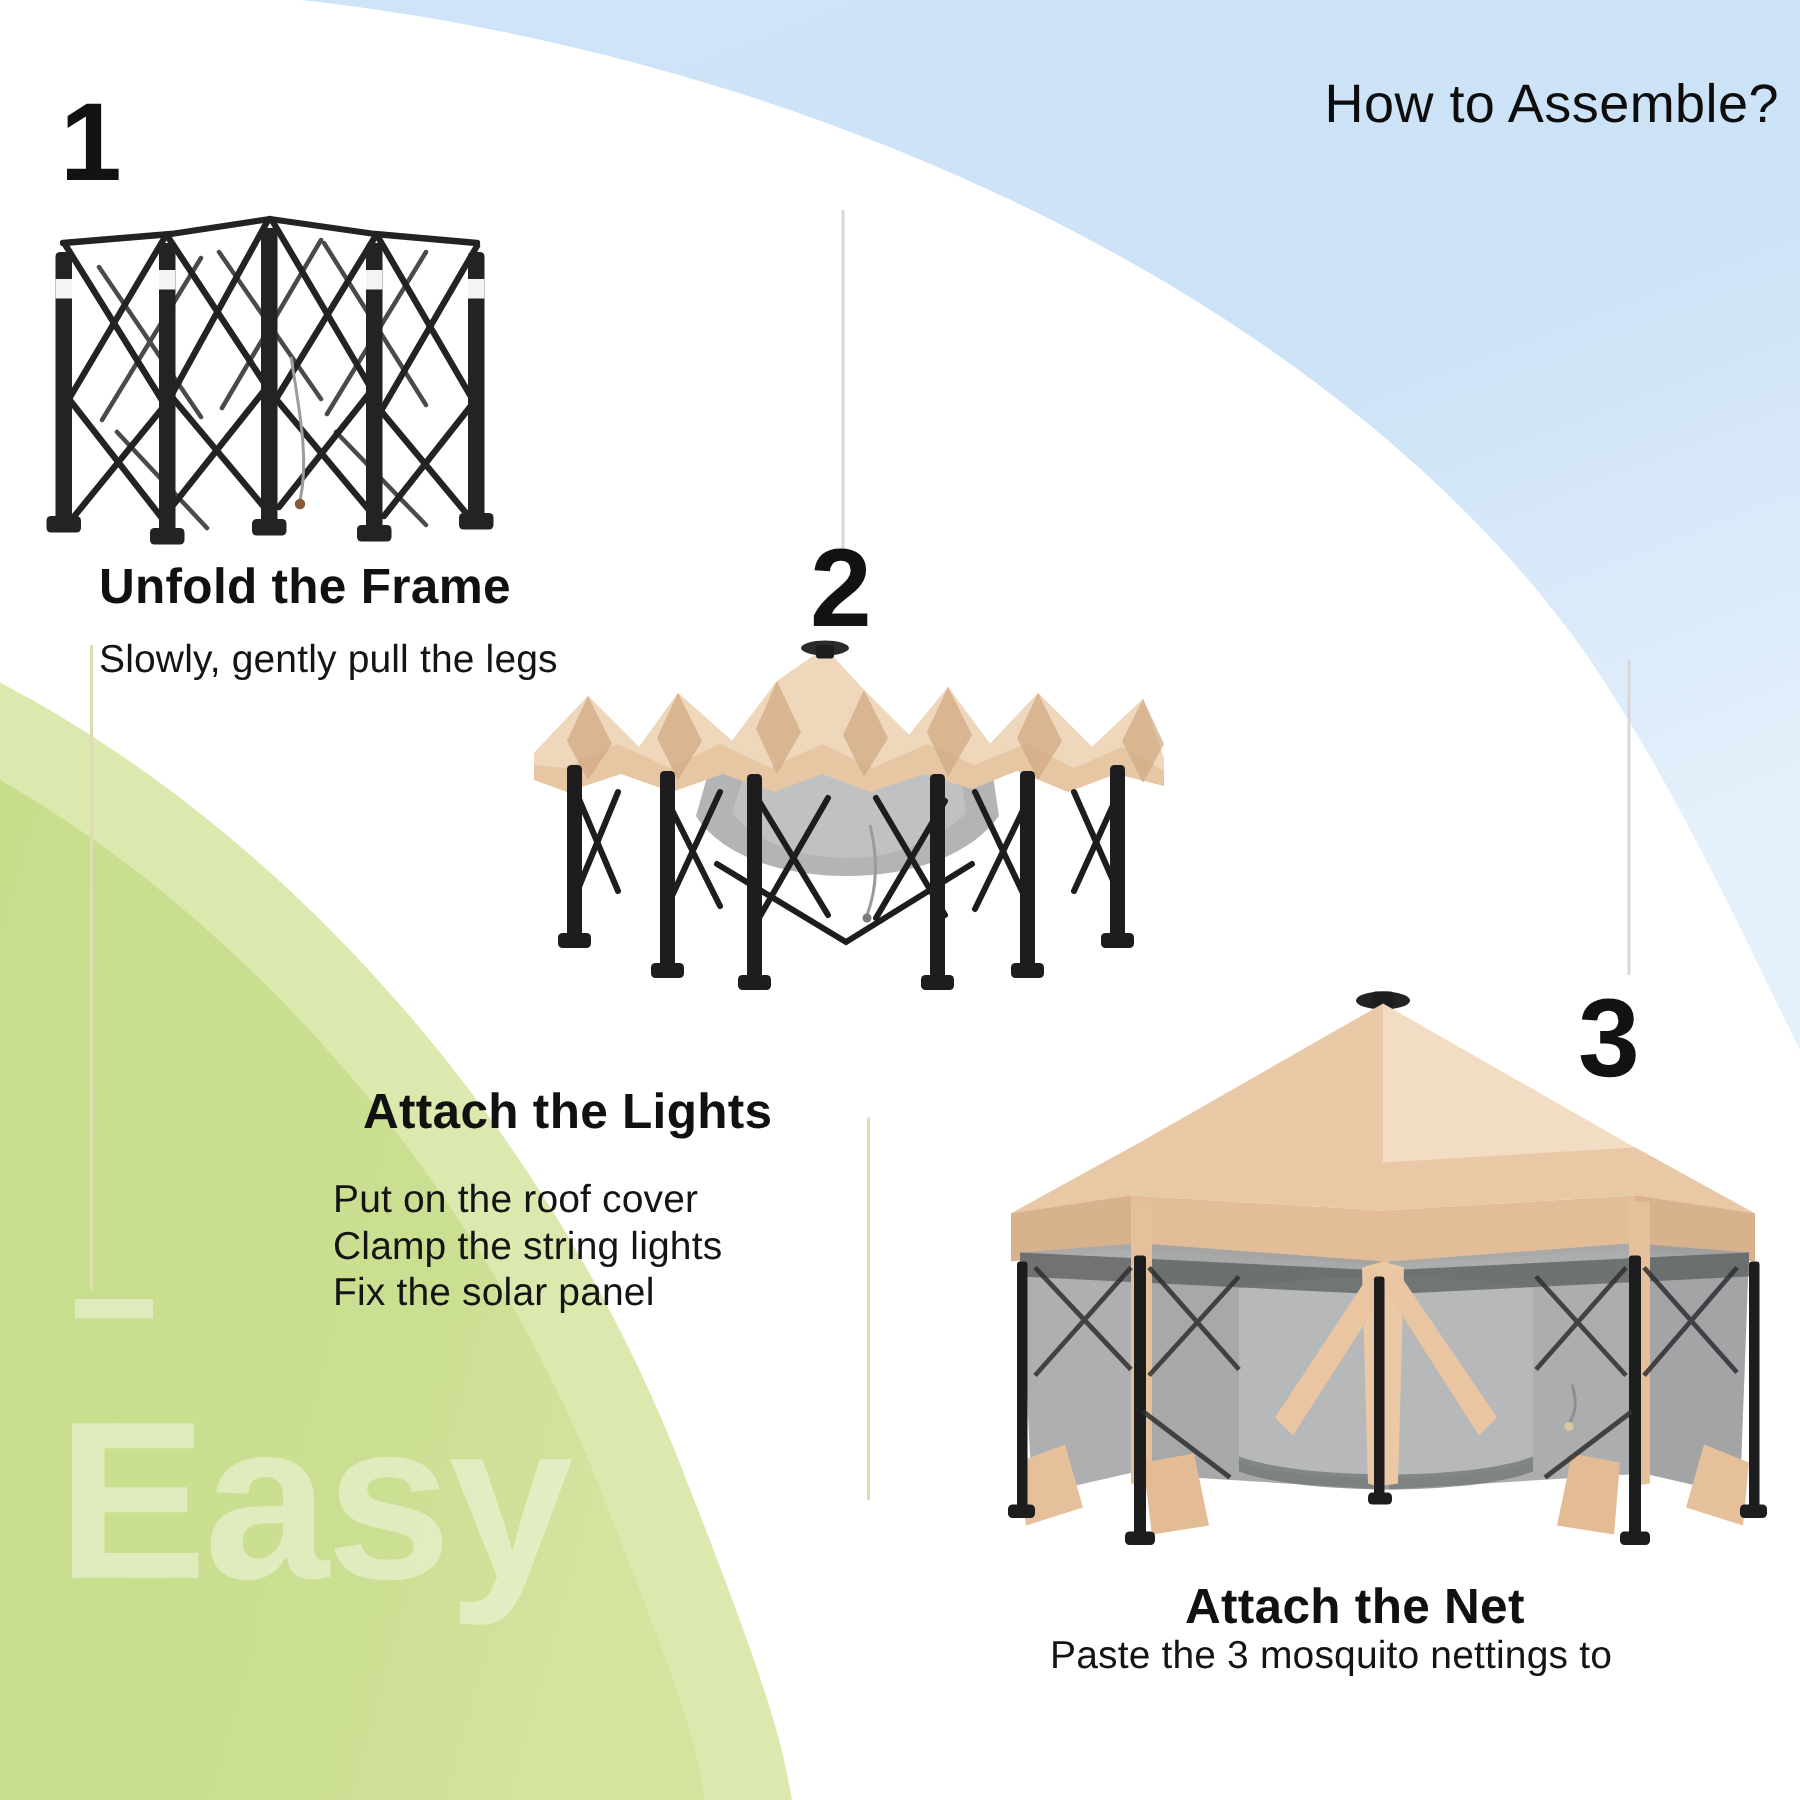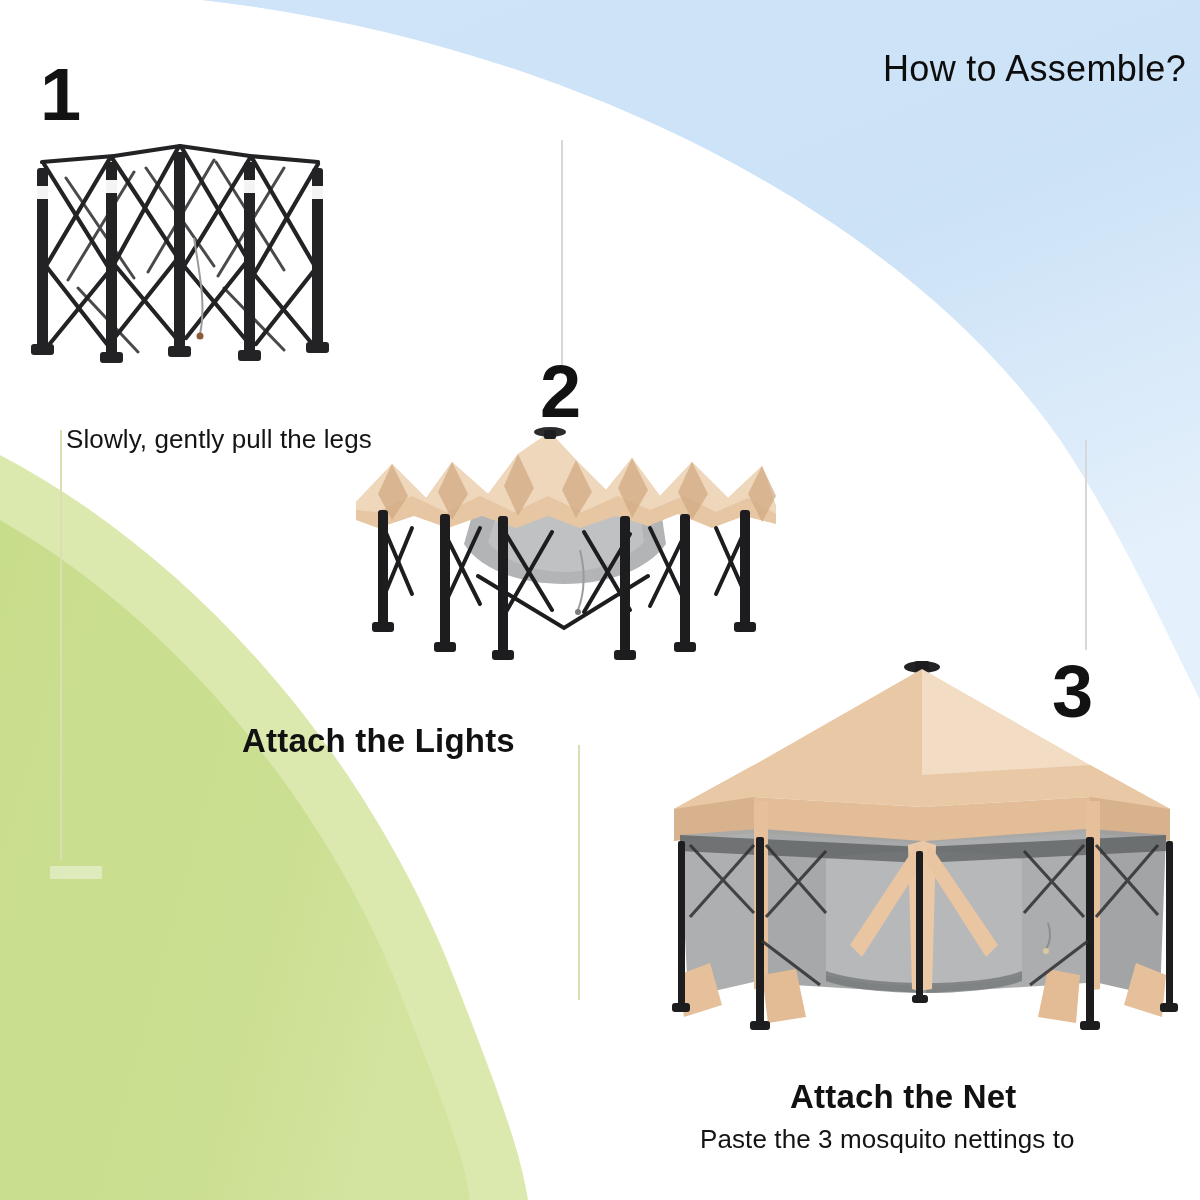--- a/index.html
+++ b/index.html
@@ -107,20 +107,21 @@
 
     <path d="M 200 0 C 560 40 900 210 1060 440 C 1120 530 1160 620 1200 700 L 1200 760
              C 1120 600 1010 430 830 290 C 650 150 420 55 200 30 Z" fill="#ffffff" opacity="0.88"></path>
 
     <path d="M 0 455 C 200 560 370 760 455 980 C 500 1095 520 1150 528 1200 L 0 1200 Z" fill="#dbe9ae"></path>
 
     <path d="M 0 520 C 175 620 330 805 405 1005 C 450 1120 465 1160 470 1200 L 0 1200 Z" fill="url(#greenGrad)"></path>
   </svg>
 
   <div class="watermark-dash"></div>
+  <div class="watermark">Easy</div>
 
   <div class="headline">How to Assemble?</div>
 
   <div class="conn" style="left:561px; top:140px;  height:228px;"></div>
   <div class="conn" style="left:1085px; top:440px; height:210px;"></div>
   <div class="conn-olive" style="left:60px;  top:430px; height:430px;"></div>
   <div class="conn-olive" style="left:578px; top:745px; height:255px;"></div>
 
   <div class="illus" style="left:18px; top:138px;">
     <svg width="340" height="232" viewBox="0 0 340 232">
@@ -185,20 +186,21 @@
         <rect x="220" y="212" width="23" height="11" rx="3"></rect>
         <rect x="288" y="204" width="23" height="11" rx="3"></rect>
       </g>
 
       <path d="M176 100 C 182 138, 188 168, 182 196" stroke="#9b9b9b" stroke-width="2" fill="none"></path>
       <circle cx="182" cy="198" r="3.5" fill="#8a5a3a"></circle>
     </svg>
   </div>
 
   <div class="step-num" style="left:40px; top:58px;">1</div>
+  <div class="step-title" style="left:66px; top:372px;">Unfold the Frame</div>
   <div class="step-desc" style="left:66px; top:424px;">
     <div>Slowly, gently pull the legs</div>
   </div>
 
   <div class="illus" style="left:348px; top:424px;">
     <svg width="432" height="248" viewBox="0 0 432 248">
 
       <path d="M128 78 C 150 74, 190 70, 216 70 C 246 70, 288 74, 312 80
                L 318 120 C 300 145, 262 160, 216 160 C 170 160, 132 145, 116 120 Z" fill="#b2b4b6"></path>
       <path d="M150 86 C 180 80, 250 80, 292 88 L 296 118 C 276 138, 246 148, 216 148
@@ -262,20 +264,25 @@
         <rect x="386" y="198" width="22" height="10" rx="3"></rect>
       </g>
 
       <path d="M232 126 C 238 150, 236 170, 230 186" stroke="#9b9b9b" stroke-width="2" fill="none"></path>
       <circle cx="230" cy="188" r="3" fill="#7d7d7d"></circle>
     </svg>
   </div>
 
   <div class="step-num" style="left:540px; top:355px;">2</div>
   <div class="step-title" style="left:242px; top:722px;">Attach the Lights</div>
+  <div class="step-desc" style="left:222px; top:784px;">
+    <div>Put on the roof cover</div>
+    <div>Clamp the string lights</div>
+    <div>Fix the solar panel</div>
+  </div>
 
   <div class="illus" style="left:650px; top:645px;">
     <svg width="550" height="410" viewBox="0 0 550 410">
 
       <g>
         <ellipse cx="272" cy="22" rx="18" ry="6" fill="#232326"></ellipse>
         <rect x="265" y="16" width="14" height="10" rx="2" fill="#1d1d1f"></rect>
       </g>
 
       <g>
@@ -352,18 +359,18 @@
         <rect x="22" y="358" width="18" height="9" rx="3"></rect>
         <rect x="510" y="358" width="18" height="9" rx="3"></rect>
       </g>
 
       <path d="M398 278 C 402 290, 400 298, 396 304" stroke="#8e8e8e" stroke-width="2" fill="none"></path>
       <circle cx="396" cy="306" r="3" fill="#d8c9a0"></circle>
     </svg>
   </div>
 
   <div class="step-num" style="left:1052px; top:655px;">3</div>
-  <div class="step-title" style="left:790px; top:1078px;text-align:center;">Attach the Net</div>
-  <div class="step-desc" style="left:700px; top:1124px;">
+  <div class="step-title" style="left:790px; top:1052px;text-align:center;">Attach the Net</div>
+  <div class="step-desc" style="left:700px; top:1088px;">
     <div>Paste the 3 mosquito nettings to</div>
   </div>
 
 </div>
 
 </body></html>

